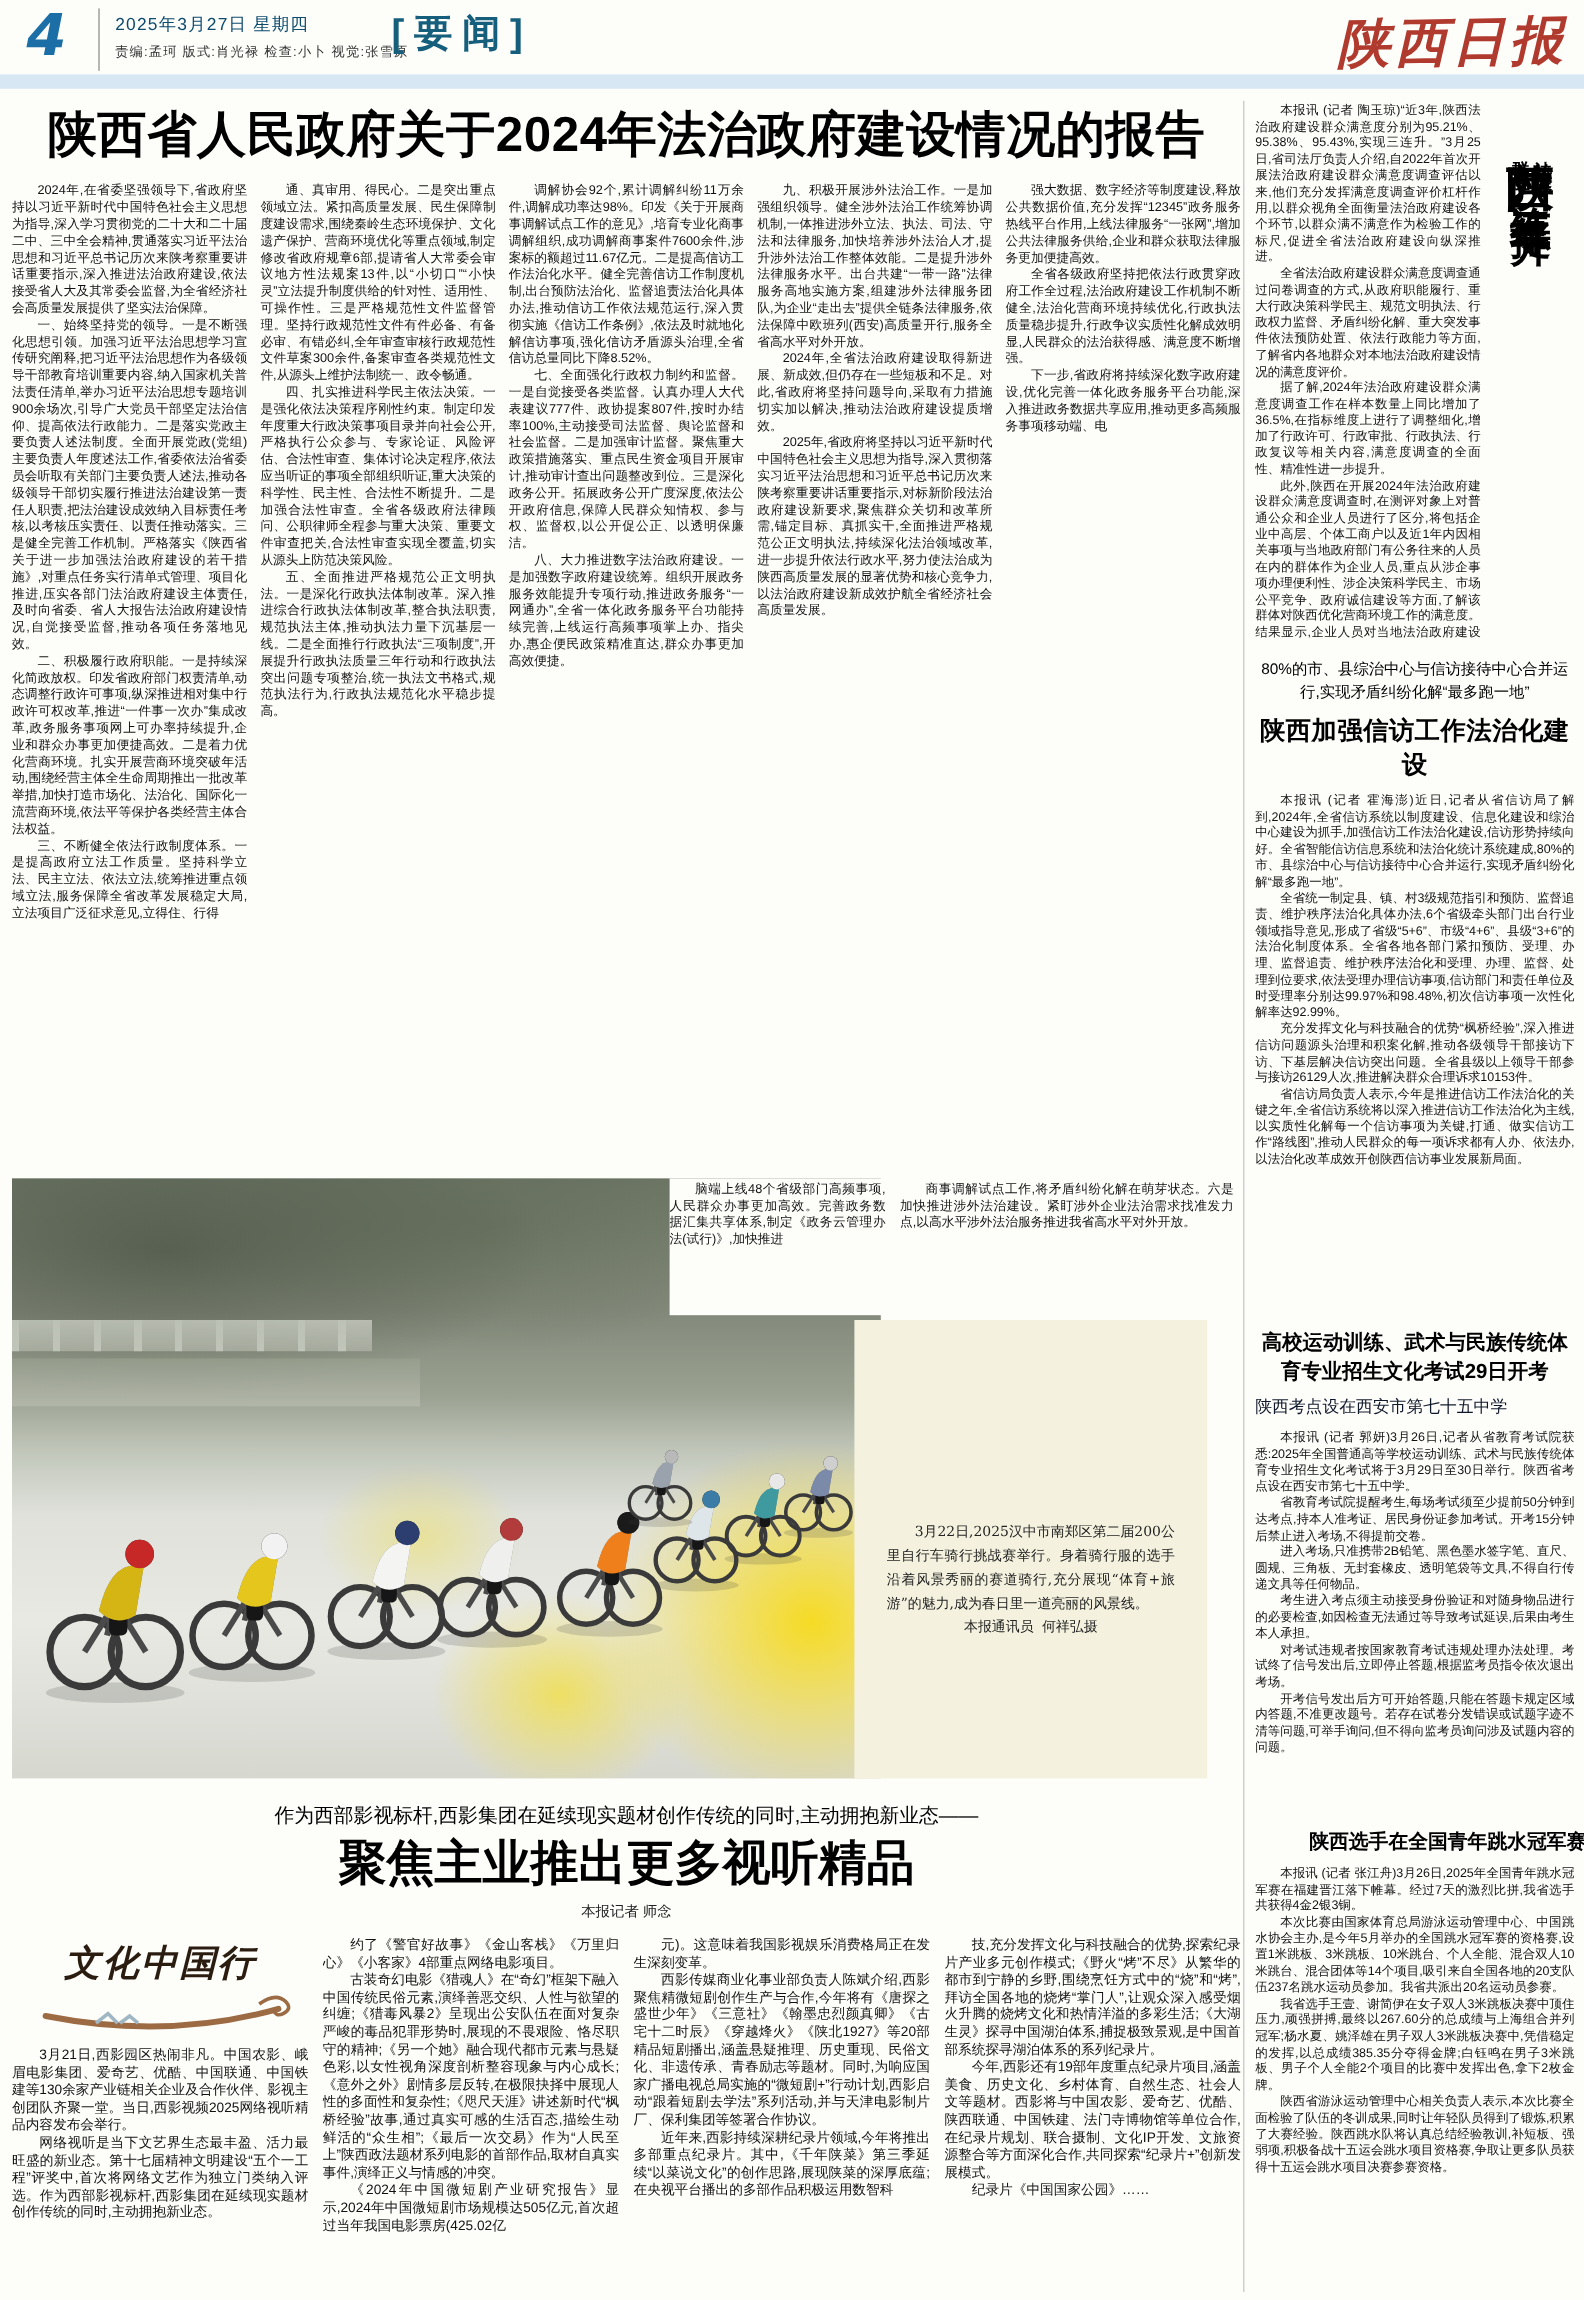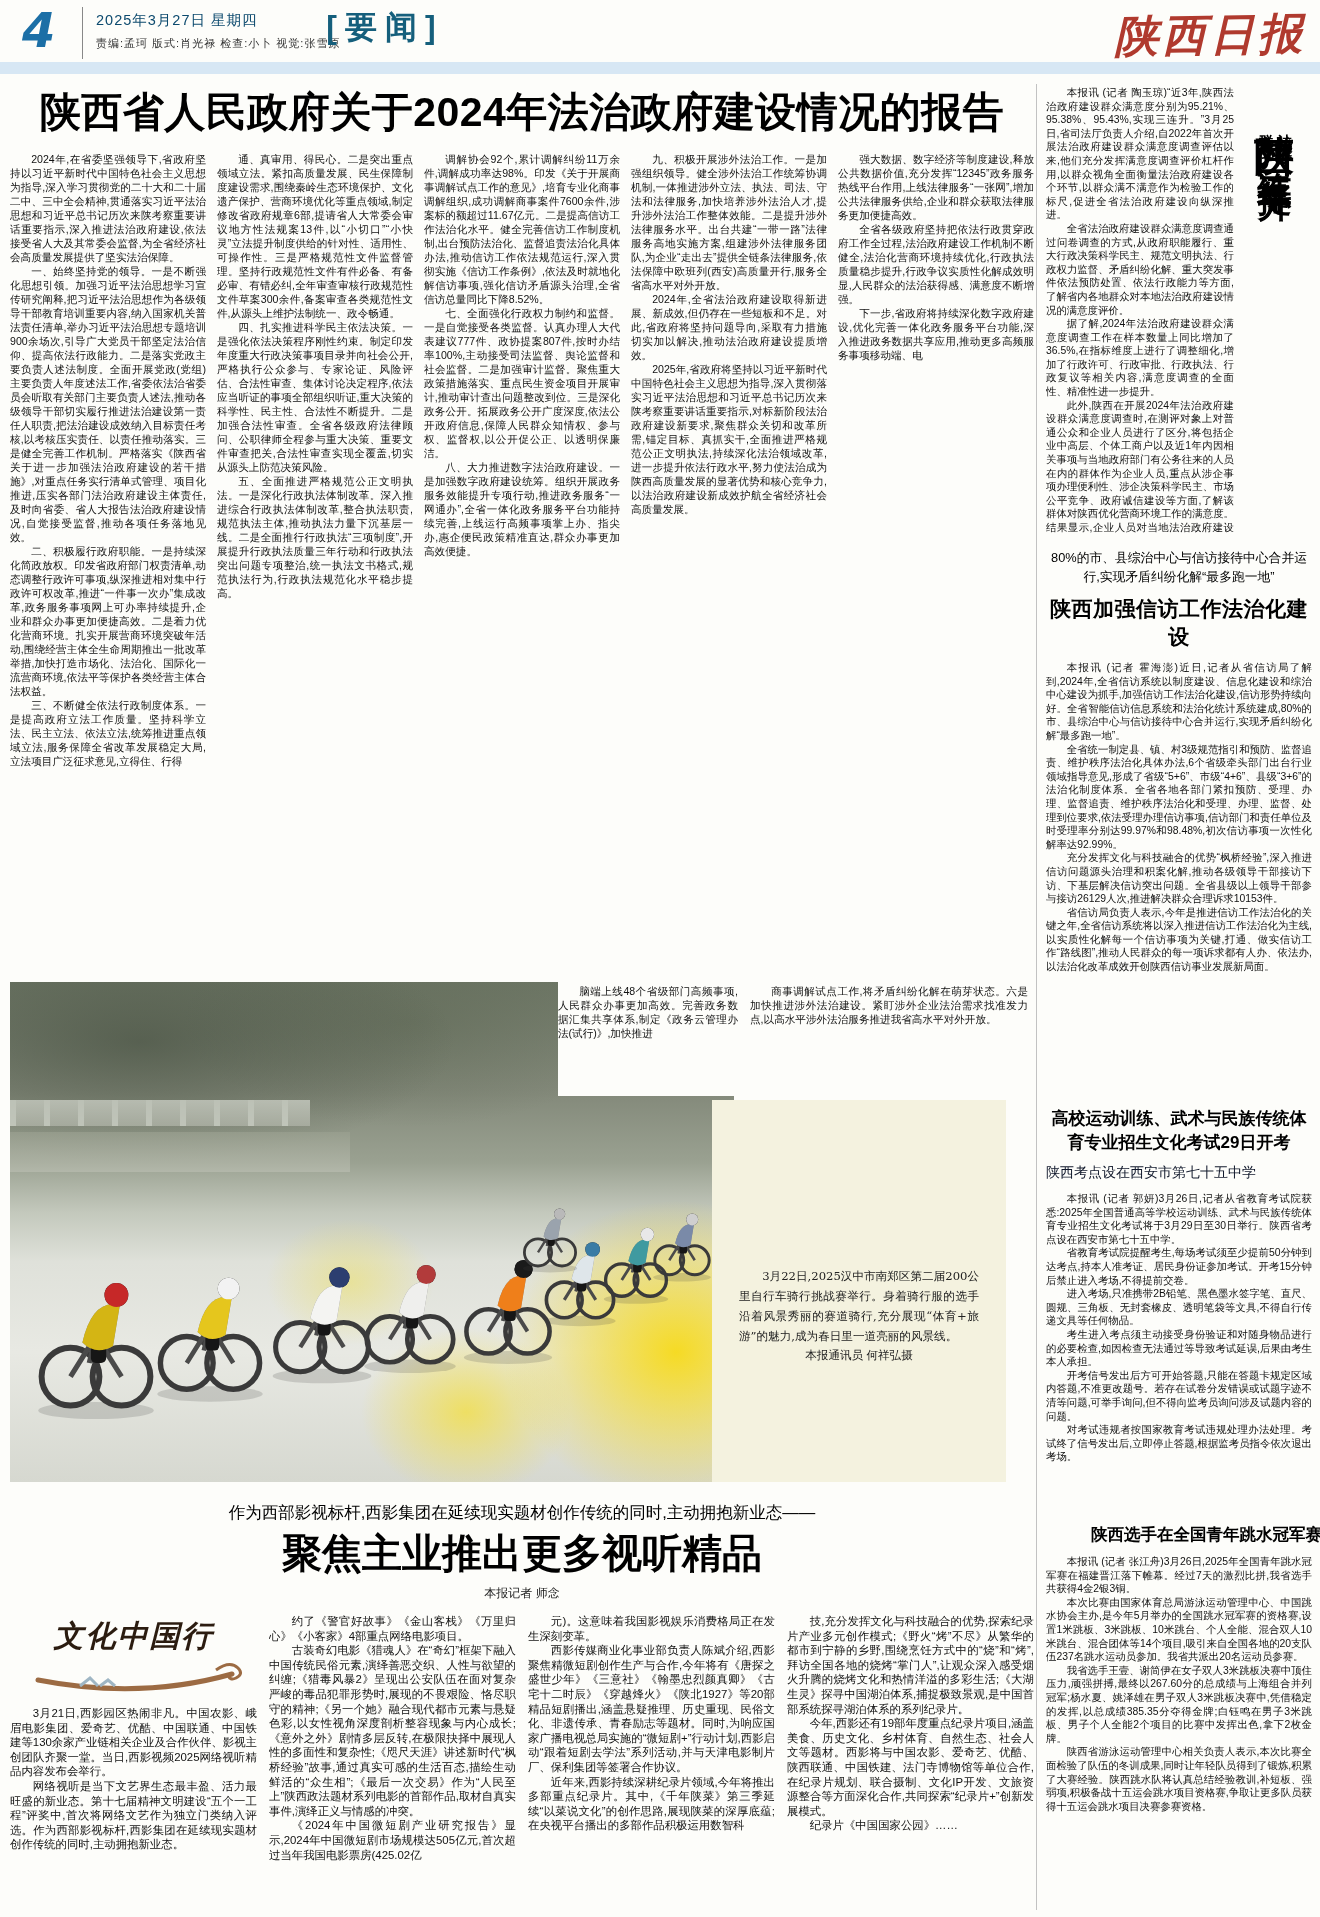--- a/index.html
+++ b/index.html
@@ -39,21 +39,21 @@
   .fence{position:absolute;left:0;top:118px;width:300px;height:26px;
     background:repeating-linear-gradient(90deg,#cfd3c9 0 6px,rgba(0,0,0,0) 6px 34px),linear-gradient(#c8ccc2,#aeb2a6);opacity:.8;}
   .wallshadow{position:absolute;left:0;top:150px;width:340px;height:40px;background:linear-gradient(#9aa090,#b9bdb0);opacity:.7;}
   .cyclists-svg{position:absolute;left:0;top:0;}
   .cont-box{position:absolute;left:548px;top:2px;width:476px;height:112px;background:#fdfdfa;display:flex;gap:12px;overflow:hidden;padding-top:2px;}
   .cont-a{width:180px;overflow:hidden;}
   .cont-b{width:278px;overflow:hidden;}
   .caption-box{position:absolute;left:702px;top:120px;width:294px;height:382px;background:#f4f2df;}
   .caption-box .cap{padding:166px 27px 0 27px;font-size:11.6px;line-height:20px;font-family:"DejaVu Serif",serif;color:#222;}
   .caption-box .cap p{margin:0;text-indent:2em;text-align:justify;}
-  .caption-credit{margin-top:2px;text-align:center;font-size:11.6px;font-family:Liberation Sans, sans-serif;color:#222;}
+  .caption-credit{margin-top:2px;text-align:center;font-size:11.6px;font-family:Liberation Mono, monospace;color:#222;}
 
   
   .bottom{position:absolute;left:10px;top:1498px;width:1024px;height:416px;overflow:hidden;}
   .b-kicker{text-align:center;font-size:16.5px;margin-top:4px;color:#000;}
   .b-headline{text-align:center;font-size:40px;font-weight:900;margin-top:6px;line-height:46px;color:#000;}
   .b-byline{text-align:center;font-size:12px;margin-top:9px;color:#222;}
   .cols4{display:flex;gap:12px;margin-top:12px;height:296px;overflow:hidden;}
   .cols4 .col{flex:1;overflow:hidden;}
   .cols4 p{font-size:11.4px;line-height:14.6px;}
   .cmlogo{position:relative;height:84px;margin:2px 10px 6px 10px;}
@@ -279,22 +279,22 @@
     </div>
 
     <div class="sideC">
       <div class="c-headline">高校运动训练、武术与民族传统体育专业招生文化考试29日开考</div>
       <div class="c-subhead">陕西考点设在西安市第七十五中学</div>
       <div class="smallp">
           <p>本报讯 (记者 郭妍)3月26日,记者从省教育考试院获悉:2025年全国普通高等学校运动训练、武术与民族传统体育专业招生文化考试将于3月29日至30日举行。陕西省考点设在西安市第七十五中学。</p>
           <p>省教育考试院提醒考生,每场考试须至少提前50分钟到达考点,持本人准考证、居民身份证参加考试。开考15分钟后禁止进入考场,不得提前交卷。</p>
           <p>进入考场,只准携带2B铅笔、黑色墨水签字笔、直尺、圆规、三角板、无封套橡皮、透明笔袋等文具,不得自行传递文具等任何物品。</p>
           <p>考生进入考点须主动接受身份验证和对随身物品进行的必要检查,如因检查无法通过等导致考试延误,后果由考生本人承担。</p>
+          <p>对考试违规者按国家教育考试违规处理办法处理。考试终了信号发出后,立即停止答题,根据监考员指令依次退出考场。</p>
           <p>开考信号发出后方可开始答题,只能在答题卡规定区域内答题,不准更改题号。若存在试卷分发错误或试题字迹不清等问题,可举手询问,但不得向监考员询问涉及试题内容的问题。</p>
-          <p>对考试违规者按国家教育考试违规处理办法处理。考试终了信号发出后,立即停止答题,根据监考员指令依次退出考场。</p>
         </div>
     </div>
 
     <div class="sideD">
       <div class="d-headline">陕西选手在全国青年跳水冠军赛获4金</div>
       <div class="smallp">
           <p>本报讯 (记者 张江舟)3月26日,2025年全国青年跳水冠军赛在福建晋江落下帷幕。经过7天的激烈比拼,我省选手共获得4金2银3铜。</p>
           <p>本次比赛由国家体育总局游泳运动管理中心、中国跳水协会主办,是今年5月举办的全国跳水冠军赛的资格赛,设置1米跳板、3米跳板、10米跳台、个人全能、混合双人10米跳台、混合团体等14个项目,吸引来自全国各地的20支队伍237名跳水运动员参加。我省共派出20名运动员参赛。</p>
           <p>我省选手王壹、谢简伊在女子双人3米跳板决赛中顶住压力,顽强拼搏,最终以267.60分的总成绩与上海组合并列冠军;杨水夏、姚泽雄在男子双人3米跳板决赛中,凭借稳定的发挥,以总成绩385.35分夺得金牌;白钰鸣在男子3米跳板、男子个人全能2个项目的比赛中发挥出色,拿下2枚金牌。</p>
           <p>陕西省游泳运动管理中心相关负责人表示,本次比赛全面检验了队伍的冬训成果,同时让年轻队员得到了锻炼,积累了大赛经验。陕西跳水队将认真总结经验教训,补短板、强弱项,积极备战十五运会跳水项目资格赛,争取让更多队员获得十五运会跳水项目决赛参赛资格。</p>

